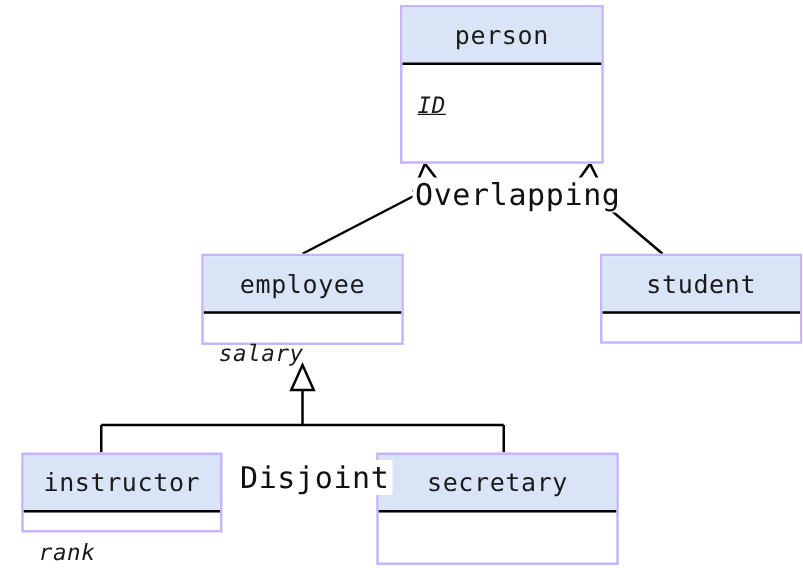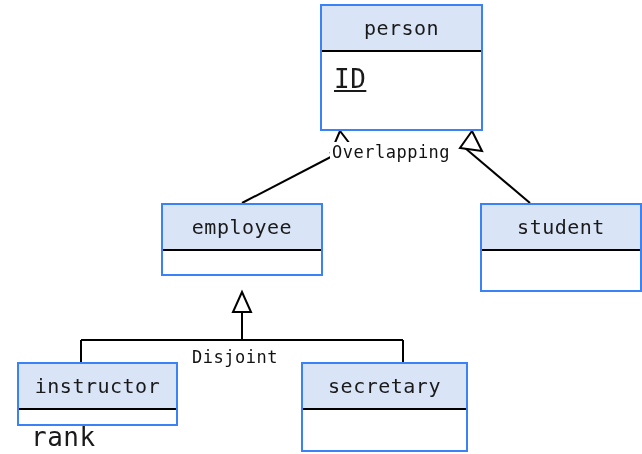--- a/index.html
+++ b/index.html
@@ -11,61 +11,62 @@
     position: relative;
     width: 642px;
     height: 454px;
     background: #ffffff;
     overflow: hidden;
     font-family: "DejaVu Sans Mono", "Liberation Mono", monospace;
   }
   .entity {
     position: absolute;
     box-sizing: border-box;
-    border: 2px solid #3b82f6;
+    border: 2px solid #c4b5fd;
     background: #ffffff;
   }
   .entity-header {
     box-sizing: border-box;
     background: #d9e4f7;
     border-bottom: 2px solid #000000;
     text-align: center;
     font-size: 20px;
     color: #1a1a1a;
     display: flex;
     align-items: center;
     justify-content: center;
     height: 46px;
     letter-spacing: 0.5px;
   }
   .entity-attrs {
     box-sizing: border-box;
     padding: 0;
   }
   .attr {
-    font-size: 26px;
+    font-size: 18px;
     color: #1a1a1a;
-    padding: 12px 10px 6px 12px;
+    padding: 22px 10px 6px 12px;
     white-space: nowrap;
     letter-spacing: 0.5px;
+    font-style: italic;
   }
   .attr.key {
     text-decoration: underline;
   }
   svg.edges {
     position: absolute;
     left: 0;
     top: 0;
     width: 642px;
     height: 454px;
     pointer-events: none;
   }
   .edge-label {
     position: absolute;
-    font-size: 17px;
+    font-size: 24px;
     color: #111111;
     background: #ffffff;
     padding: 0 2px;
     white-space: nowrap;
     letter-spacing: 0.5px;
   }
 </style>
 </head>
 <body>
 
@@ -94,33 +95,36 @@
 
   <div class="entity" style="left:320px; top:4px; width:163px; height:127px;">
     <div class="entity-header">person</div>
     <div class="entity-attrs">
       <div class="attr key">ID</div>
     </div>
   </div>
 
   <div class="entity" style="left:161px; top:203px; width:162px; height:73px;">
     <div class="entity-header">employee</div>
+    <div class="entity-attrs">
+      <div class="attr">salary</div>
+    </div>
   </div>
 
-  <div class="entity" style="left:480px; top:203px; width:162px; height:89px;">
+  <div class="entity" style="left:480px; top:203px; width:162px; height:72px;">
     <div class="entity-header">student</div>
   </div>
 
   <div class="entity" style="left:17px; top:362px; width:161px; height:64px;">
     <div class="entity-header">instructor</div>
     <div class="entity-attrs">
       <div class="attr">rank</div>
     </div>
   </div>
 
-  <div class="entity" style="left:301px; top:362px; width:167px; height:90px;">
+  <div class="entity" style="left:301px; top:362px; width:194px; height:90px;">
     <div class="entity-header">secretary</div>
   </div>
 
   <div class="edge-label" style="left:330px; top:142px;">Overlapping</div>
-  <div class="edge-label" style="left:190px; top:347px;">Disjoint</div>
+  <div class="edge-label" style="left:190px; top:368px;">Disjoint</div>
 
 </div>
 
 </body></html>

